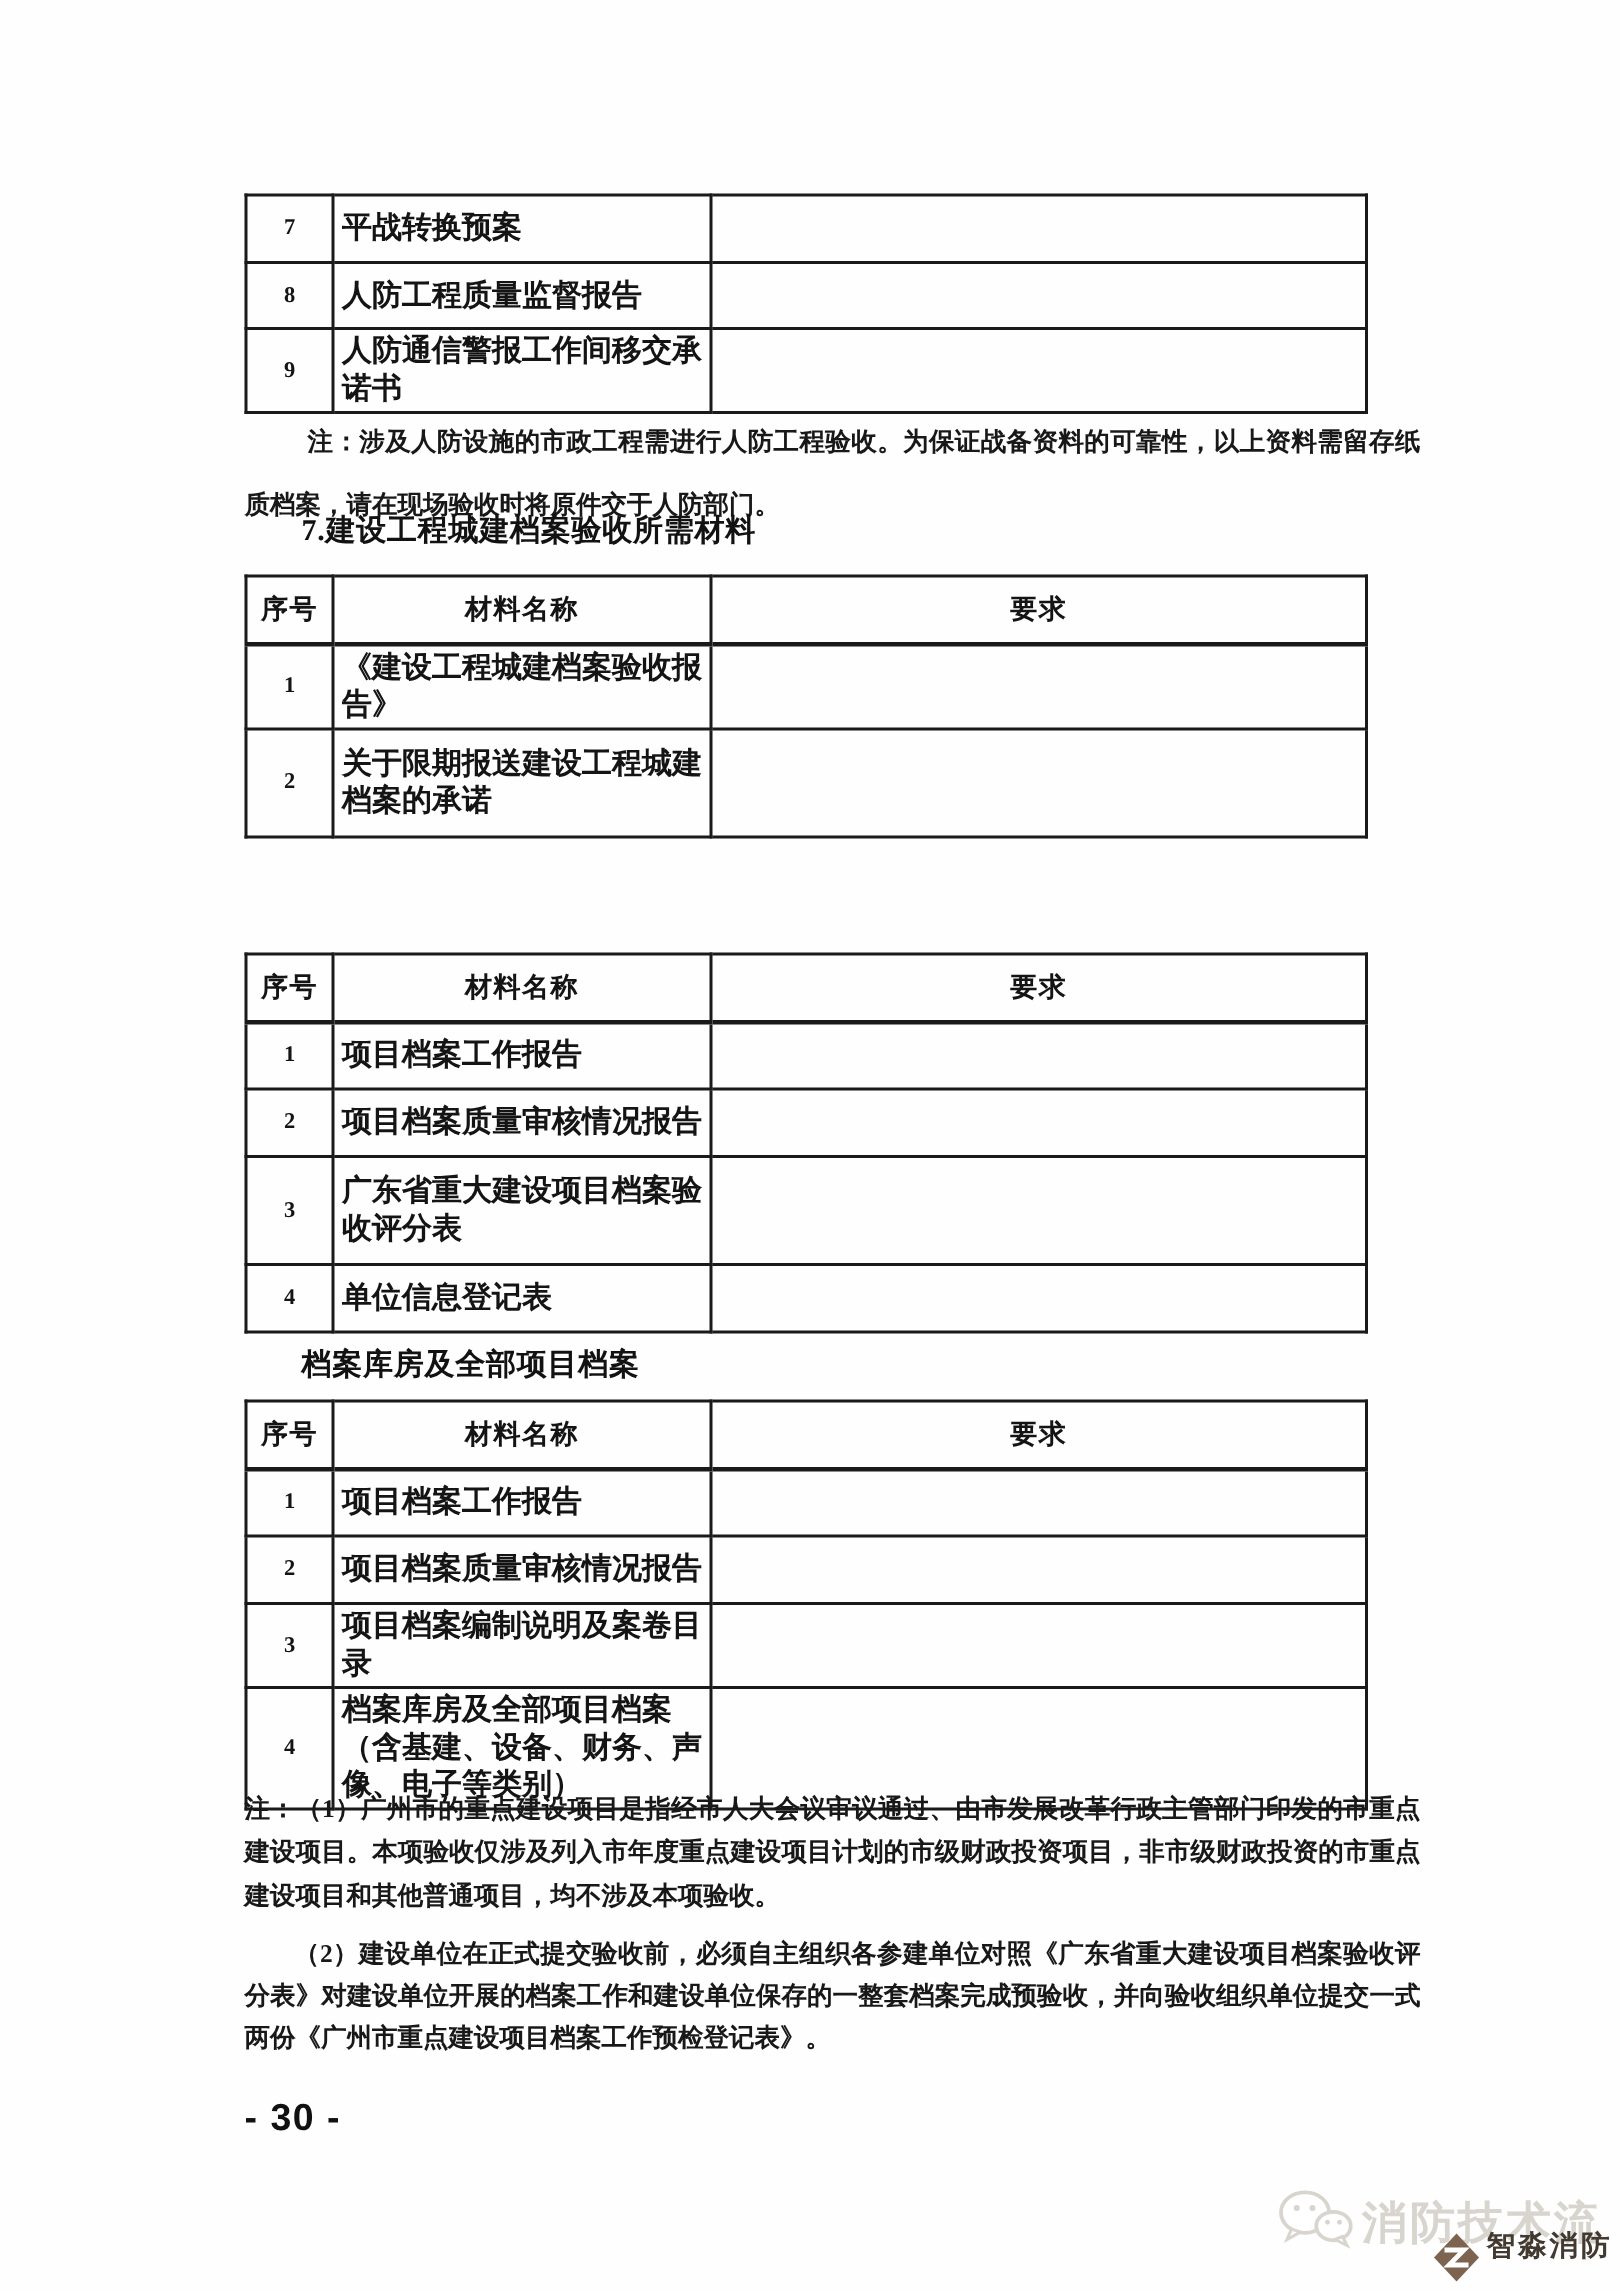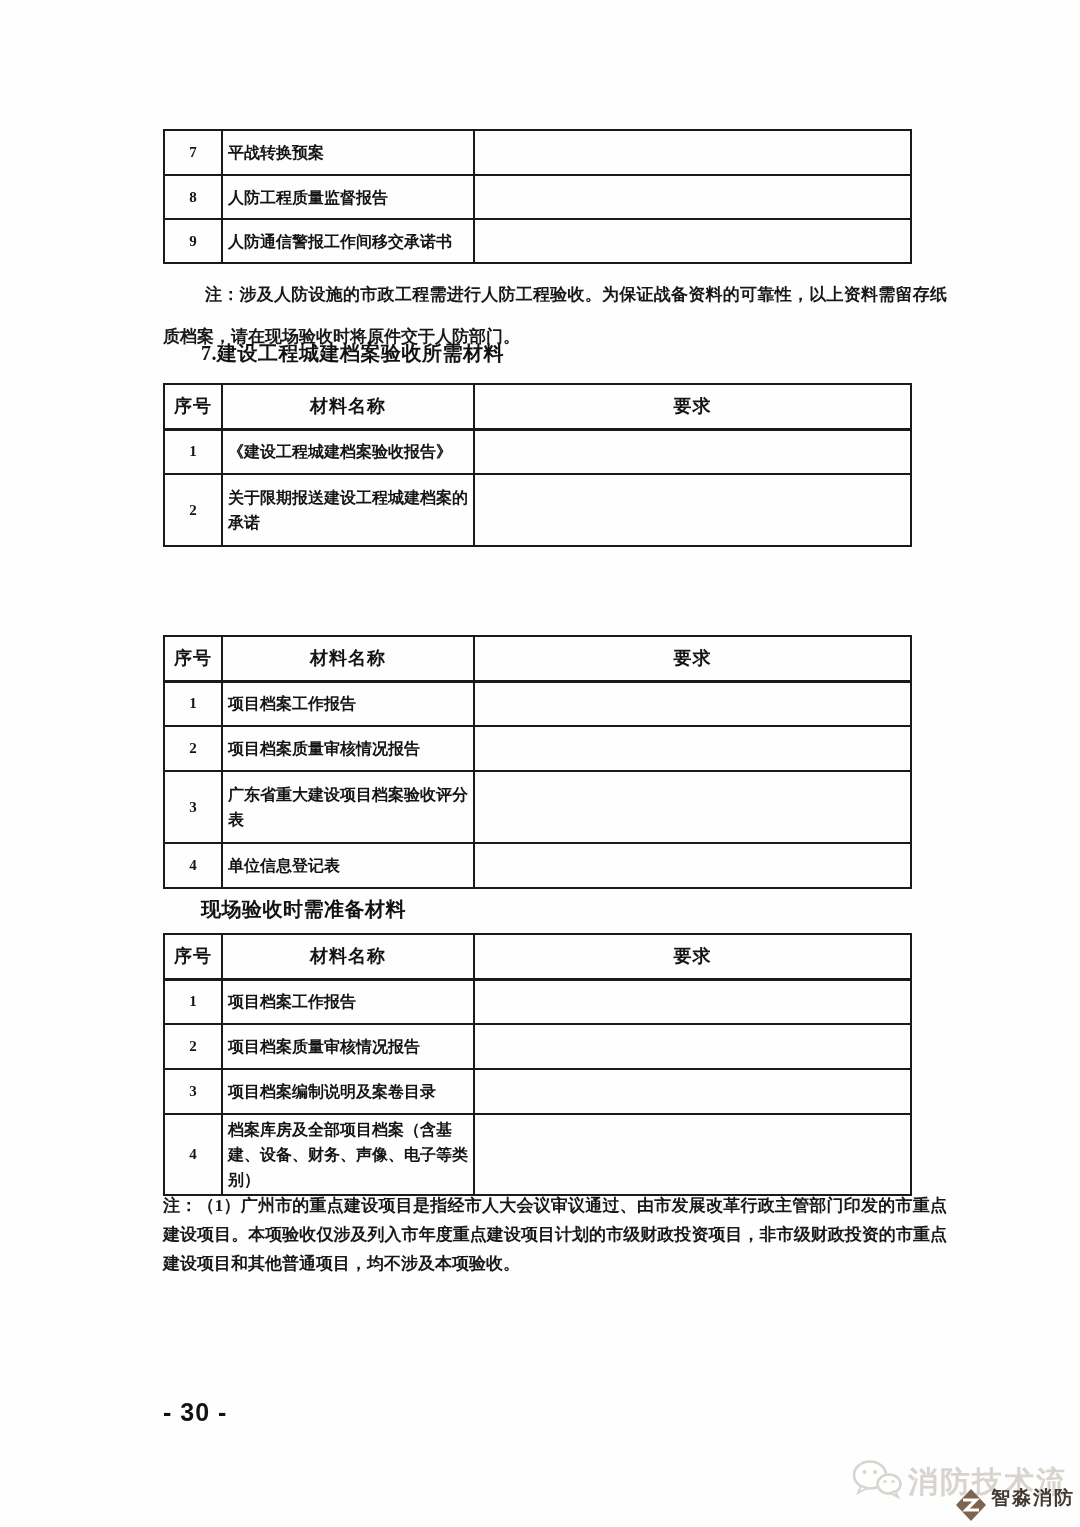--- a/index.html
+++ b/index.html
@@ -18,21 +18,21 @@
     width:747px;
     border-collapse:collapse;table-layout:fixed;
     border:1px solid #1a1a1a;
   }
   .doc-table col.c-no{width:58px;}
   .doc-table col.c-name{width:252px;}
   .doc-table col.c-req{width:437px;}
   .doc-table th,.doc-table td{
     border:2px solid #1a1a1a;
     font-weight:600;
-    font-size:16px;
+    font-size:20px;
     line-height:25px;
     padding:2px 5px;
     vertical-align:middle;
     color:#141414;
   }
   .doc-table th{
     font-size:18px;font-weight:700;text-align:center;
     border-bottom-width:3px;
     letter-spacing:1px;
     margin-top:44px;
@@ -192,21 +192,21 @@
         <td class="req"></td>
       </tr>
       <tr class="r45">
         <td class="no">4</td>
         <td class="name">单位信息登记表</td>
         <td class="req"></td>
       </tr>
     </tbody>
   </table>
 
-  <h3 class="heading" id="heading-onsite">现场验收时需准备材料</h3>
+  <h3 class="heading" id="heading-onsite">档案库房及全部项目档案</h3>
 
   <table class="doc-table t-s8b">
     <colgroup>
         <col class="c-no">
         <col class="c-name">
         <col class="c-req">
       </colgroup>
     <thead>
       <tr class="r45">
         <th>序号</th>
@@ -232,20 +232,21 @@
       </tr>
       <tr class="r75">
         <td class="no">4</td>
         <td class="name">档案库房及全部项目档案（含基建、设备、财务、声像、电子等类别）</td>
         <td class="req"></td>
       </tr>
     </tbody>
   </table>
 
   <p class="note" id="note-1">注：（1）广州市的重点建设项目是指经市人大会议审议通过、由市发展改革行政主管部门印发的市重点建设项目。本项验收仅涉及列入市年度重点建设项目计划的市级财政投资项目，非市级财政投资的市重点建设项目和其他普通项目，均不涉及本项验收。</p>
+  <p class="note" id="note-2">（2）建设单位在正式提交验收前，必须自主组织各参建单位对照《广东省重大建设项目档案验收评分表》对建设单位开展的档案工作和建设单位保存的一整套档案完成预验收，并向验收组织单位提交一式两份《广州市重点建设项目档案工作预检登记表》。</p>
 
   <div class="page-number">- 30 -</div>
 
   <div class="wm-brand">
     <span>
       <svg width="52" height="42" viewBox="0 0 52 42">
         <ellipse cx="19" cy="16" rx="16" ry="13.5" fill="#ffffff" stroke="#d8d4ce" stroke-width="2.5"></ellipse>
         <path d="M10 27 L7 34 L16 29 Z" fill="#ffffff" stroke="#d8d4ce" stroke-width="2"></path>
         <circle cx="13.5" cy="13" r="2" fill="#d8d4ce"></circle>
         <circle cx="24" cy="13" r="2" fill="#d8d4ce"></circle>

